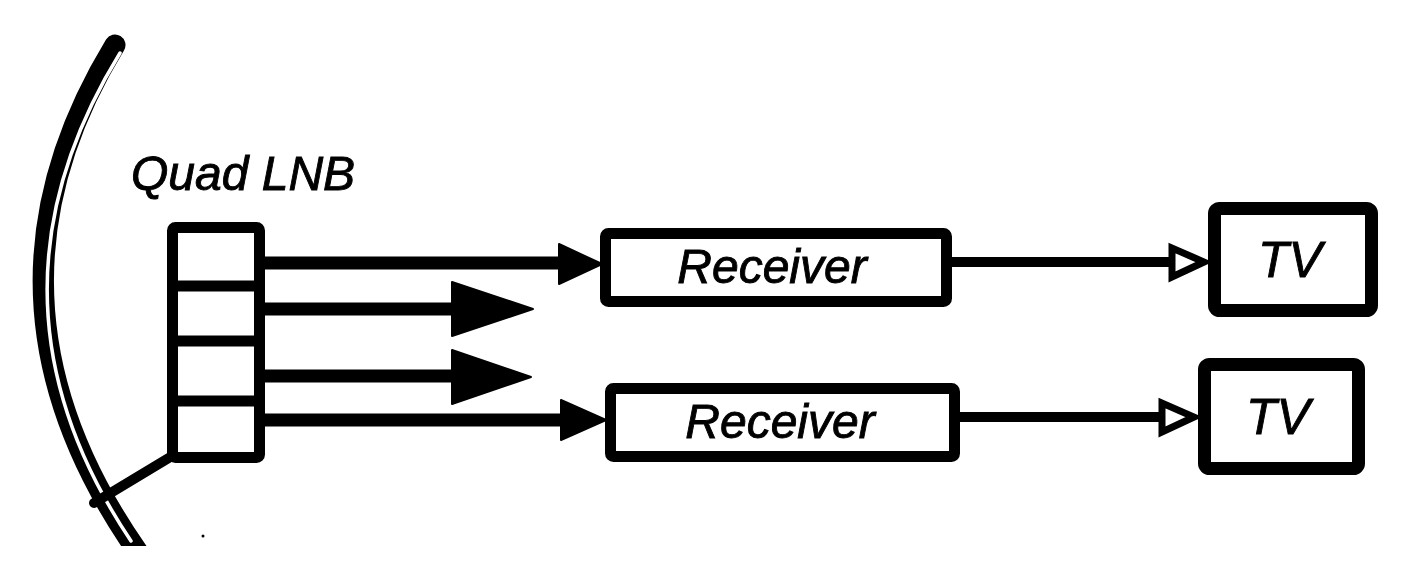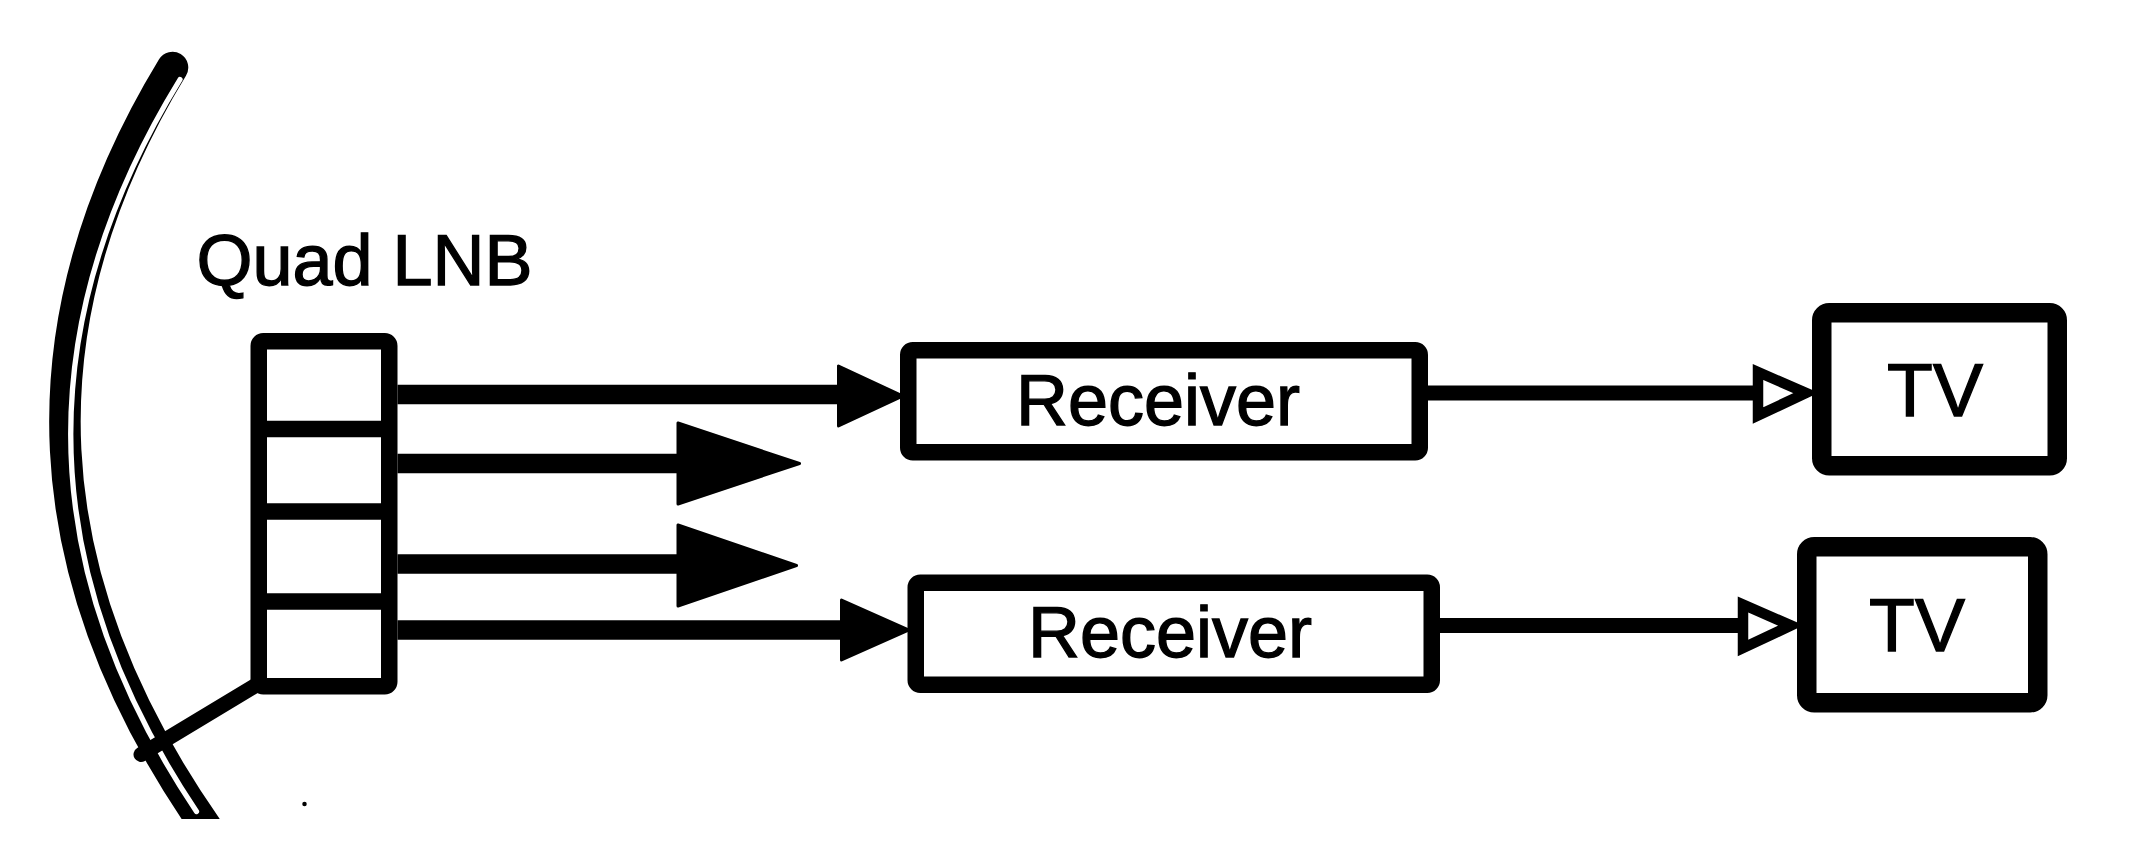--- a/index.html
+++ b/index.html
@@ -4,20 +4,21 @@
 <style>
   :root { --ink: #000000; --bg: #ffffff; }
   html, body { margin: 0; padding: 0; background: var(--bg); }
   .stage {
     position: relative;
     width: 1423px;
     height: 546px;
     background: var(--bg);
     overflow: hidden;
     font-family: "Liberation Sans", sans-serif;
+    font-style: italic;
   }
   .ink-stroke { stroke: var(--ink); fill: none; }
   .ink-fill   { fill: var(--ink); stroke: var(--ink); stroke-width: 2; stroke-linejoin: round; }
   .open-head  { fill: var(--bg); stroke: var(--ink); stroke-width: 7; stroke-linejoin: miter; }
   .box        { fill: var(--bg); stroke: var(--ink); }
   .hl         { stroke: var(--bg); fill: none; }
   .txt {
     fill: var(--ink);
     stroke: var(--ink);
     stroke-width: 0.9;

